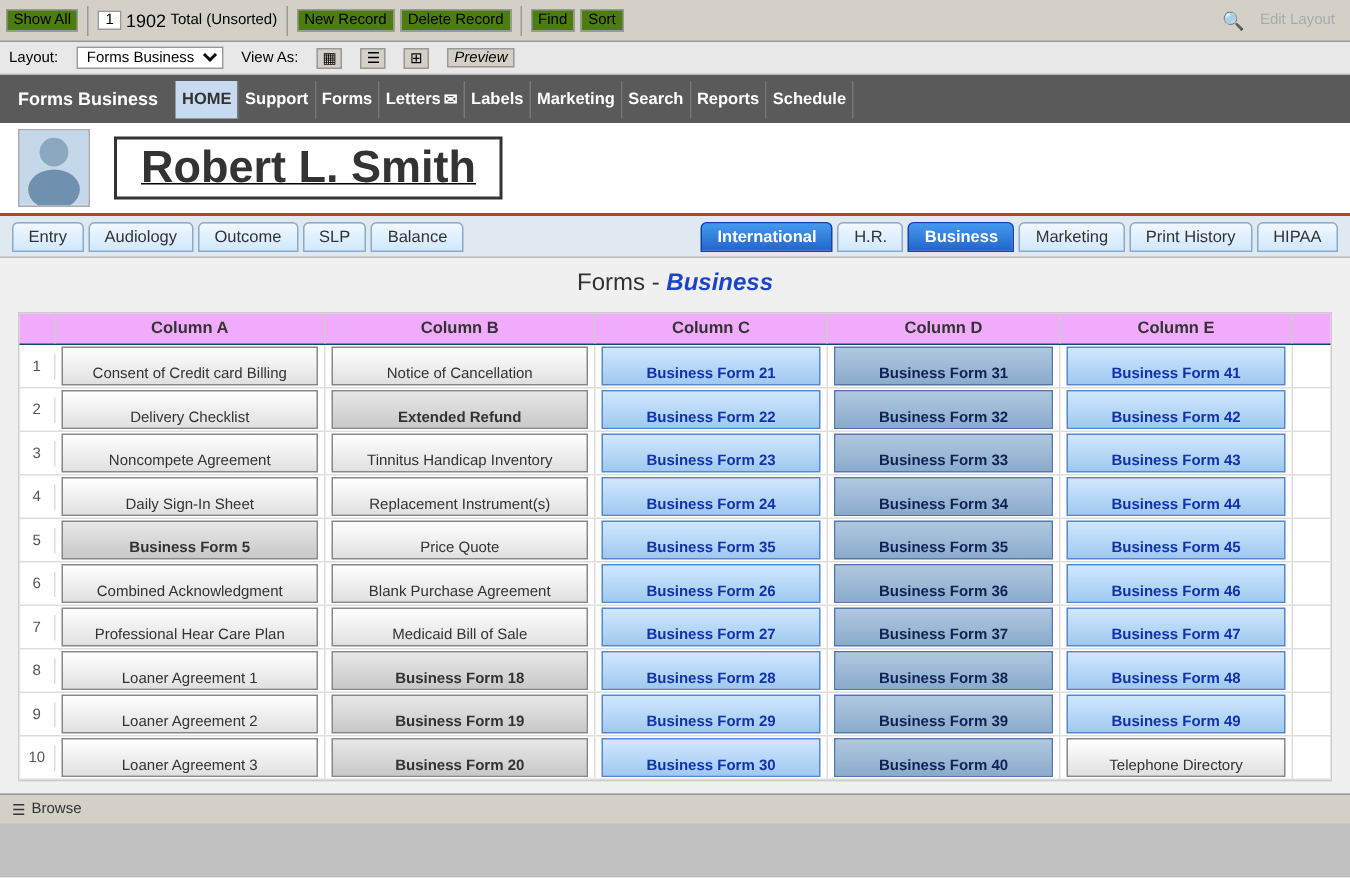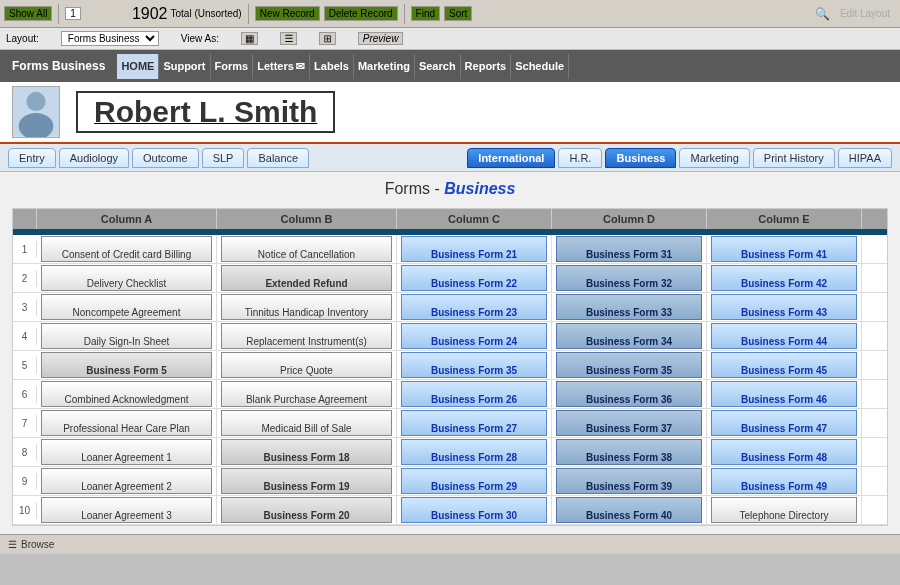--- a/index.html
+++ b/index.html
@@ -4,21 +4,21 @@
   <style>
     * { margin: 0; padding: 0; box-sizing: border-box; }
     body { font-family: Arial, Helvetica, sans-serif; font-size: 11px; background: #c0c0c0; width: 900px; height: 585px; overflow: hidden; }
 
     
     .toolbar { background: #d4d0c8; border-bottom: 1px solid #999; padding: 2px 4px; display: flex; align-items: center; gap: 4px; height: 28px; }
     .toolbar-btn { background: #4d7c0f; border: 1px solid #999; padding: 1px 4px; font-size: 10px; cursor: pointer; }
     .toolbar-separator { width: 1px; background: #999; height: 20px; margin: 0 2px; }
 
     
-    .layout-bar { background: #e8e8e8; border-bottom: 1px solid #bbb; padding: 2px 6px; display: flex; align-items: center; gap: 22px; height: 22px; font-size: 10px; }
+    .layout-bar { background: #e8e8e8; border-bottom: 1px solid #bbb; padding: 2px 6px; display: flex; align-items: center; gap: 12px; height: 22px; font-size: 10px; }
     .layout-select { font-size: 10px; border: 1px solid #999; background: white; padding: 0 2px; }
     .view-btn { font-size: 10px; border: 1px solid #999; background: #d4d0c8; padding: 0 3px; cursor: pointer; }
     .preview-btn { font-size: 10px; border: 1px solid #999; background: #d4d0c8; padding: 0 4px; cursor: pointer; font-style: italic; }
 
     
     .app-header { background: #5a5a5a; display: flex; align-items: center; height: 32px; }
     .app-title { color: white; font-size: 12px; font-weight: bold; padding: 0 12px; min-width: 110px; }
     .nav-tabs { display: flex; flex: 1; }
     .nav-tab { padding: 6px 4px; font-size: 11px; font-weight: bold; cursor: pointer; color: white; background: #5a5a5a; border-right: 1px solid #777; }
     .nav-tab.active { background: #c8daf0; color: #333; }
@@ -37,21 +37,21 @@
     .tab-btn.active { background: linear-gradient(to bottom, #4499ee, #2266cc); color: white; font-weight: bold; border-color: #1144aa; }
     .tab-right { margin-left: auto; }
 
     
     .forms-area { background: #f0f0f0; padding: 8px 12px; flex: 1; }
     .forms-title { text-align: center; font-size: 16px; font-weight: normal; color: #333; margin-bottom: 10px; }
     .forms-title em { color: #1a44cc; font-style: italic; font-weight: bold; }
 
     
     .grid-container { background: white; border: 1px solid #ccc; }
-    .grid-header { display: grid; grid-template-columns: 24px 180px 180px 155px 155px 155px; background: #a3a3a3; border-bottom: 6px solid #0c4a6e; }
+    .grid-header { display: grid; grid-template-columns: 24px 180px 180px 155px 155px 155px; background: #f0abfc; border-bottom: 1px solid #0c4a6e; }
     .col-header { padding: 4px 6px; font-weight: bold; font-size: 11px; color: #333; text-align: center; border-right: 1px solid #ccc; }
     .col-header:first-child { border-right: 1px solid #ccc; }
 
     .grid-row { display: grid; grid-template-columns: 24px 180px 180px 155px 155px 155px; border-bottom: 1px solid #ddd; align-items: center; }
     .row-num { text-align: center; font-size: 10px; color: #555; border-right: 1px solid #ddd; padding: 3px 2px; }
     .cell { padding: 2px 4px; border-right: 1px solid #ddd; display: flex; align-items: center; justify-content: center; height: 28px; }
 
     
     .form-btn { width: 100%; height: 22px; font-size: 10px; border: 1px solid #888; background: linear-gradient(to bottom, #ffffff, #e0e0e0); cursor: pointer; text-align: center; color: #333; padding: 12px 2px; overflow: hidden; white-space: nowrap; }
     .form-btn.bold-btn { font-weight: bold; background: linear-gradient(to bottom, #e8e8e8, #c8c8c8); }
@@ -62,21 +62,21 @@
     .status-bar { background: #d4d0c8; border-top: 1px solid #999; padding: 2px 8px; display: flex; align-items: center; font-size: 10px; color: #333; height: 20px; }
   </style>
 </head>
 <body>
 
 <div class="toolbar">
   <button class="toolbar-btn">Show All</button>
   <div class="toolbar-separator"></div>
   <span style="font-size:10px;display:flex;align-items:center;gap:3px;">
     <span style="background:white;border:1px solid #999;padding:0 4px;font-size:10px;">1</span>
-    <span style="font-size:16px;margin-left:48px;">1902</span>
+    <span style="font-size:12px;">1902</span>
     <span style="font-size:10px;">Total (Unsorted)</span>
   </span>
   <div class="toolbar-separator"></div>
   <button class="toolbar-btn">New Record</button>
   <button class="toolbar-btn">Delete Record</button>
   <div class="toolbar-separator"></div>
   <button class="toolbar-btn">Find</button>
   <button class="toolbar-btn">Sort</button>
   <div style="margin-left:auto; display:flex; align-items:center; gap:4px;">
     <span style="font-size:12px;">🔍</span>

